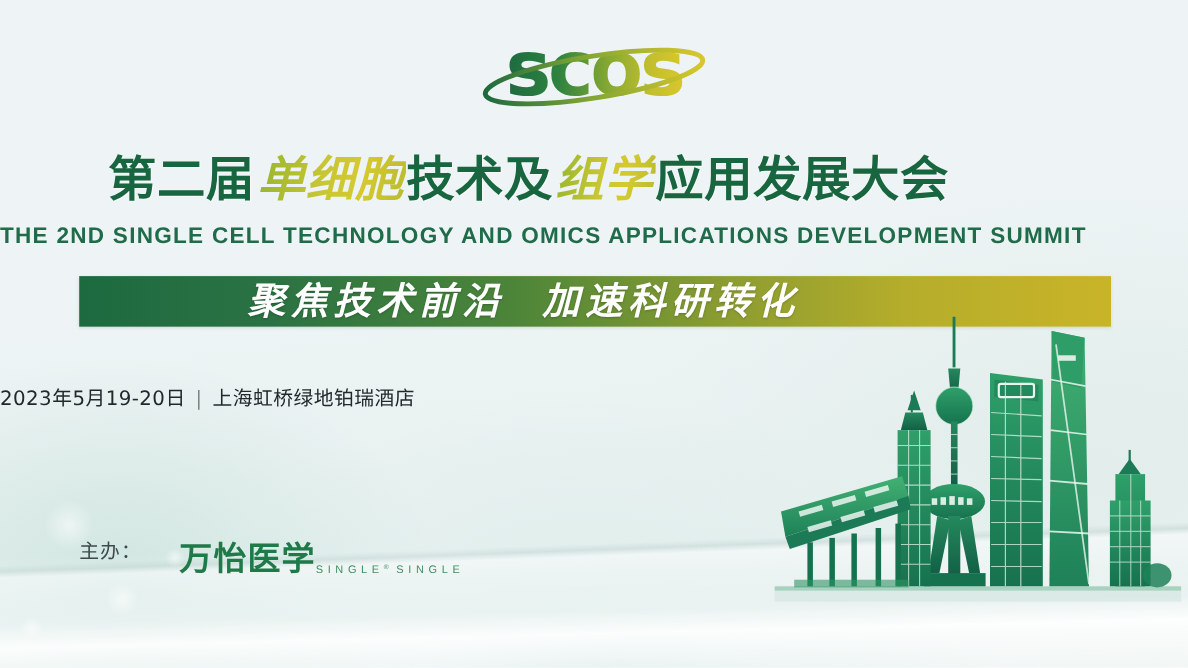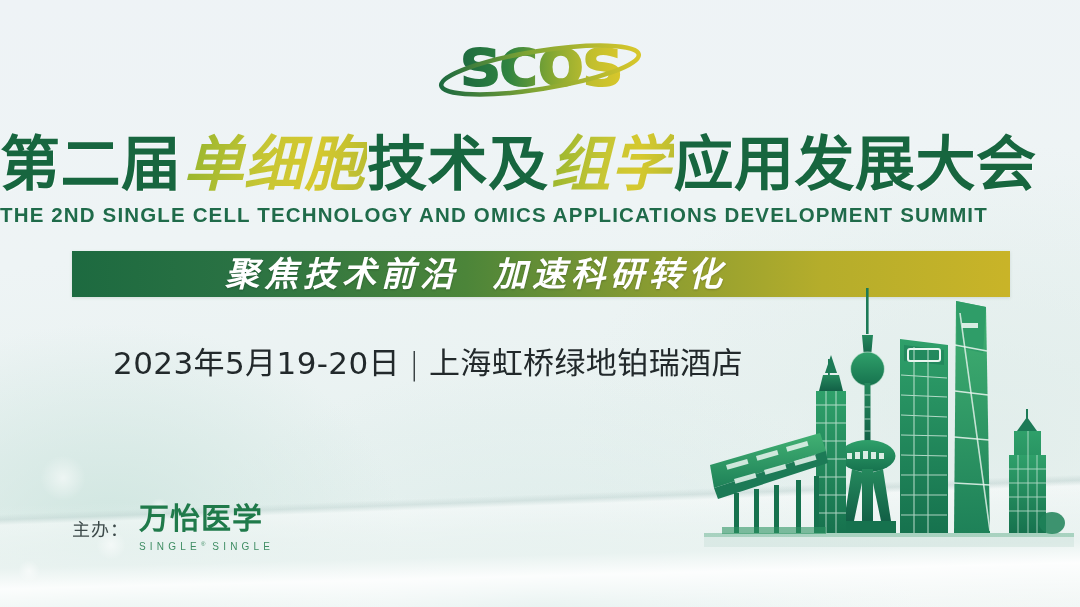--- a/index.html
+++ b/index.html
@@ -32,22 +32,22 @@
   }
   .bokeh{position:absolute;border-radius:50%;pointer-events:none;
     background:radial-gradient(circle,rgba(255,255,255,.55) 0%,rgba(255,255,255,0) 70%);}
 
   
   #logo-wrap{position:absolute;left:0;top:24px;width:1080px;height:78px;display:flex;justify-content:center;align-items:center;}
   #logo-svg{display:block;}
 
   
   .title-line{
-    position:absolute;left:0;top:128px;width:961px;text-align:left;
-    font-size:60px;line-height:72px;font-weight:700;white-space:nowrap;
+    position:absolute;left:0;top:128px;width:961px;text-align:center;
+    font-size:44px;line-height:72px;font-weight:700;white-space:nowrap;
     letter-spacing:.5px;
   }
   .t-green{
     color:#17663f;
     font-family:"DejaVu Sans","Liberation Sans",sans-serif;
     text-shadow:1px 1px 0 rgba(255,255,255,.5);
   }
   .t-calli{
     font-family:"DejaVu Serif","Liberation Serif",serif;
     font-style:italic;font-weight:700;
@@ -72,33 +72,33 @@
   #slogan-text{
     position:absolute;left:0;top:247px;width:952px;text-align:center;
     color:#ffffff;font-size:34px;line-height:54px;white-space:nowrap;
     font-family:"DejaVu Serif","Liberation Serif",serif;font-style:italic;font-weight:700;
     letter-spacing:5px;text-shadow:0 1px 2px rgba(0,0,0,.22);
   }
   #slogan-text .gap{display:inline-block;width:34px;}
 
   
   #datevenue{
-    position:absolute;left:0;top:344px;width:856px;text-align:center;
-    color:#22292b;font-size:31px;line-height:38px;white-space:nowrap;
+    position:absolute;left:0;top:344px;width:856px;
+    color:#22292b;font-size:18px;line-height:38px;white-space:nowrap;
     font-family:"DejaVu Sans","Liberation Sans",sans-serif;letter-spacing:.4px;
   }
   #datevenue .sep{color:#3a4244;padding:0 9px;font-weight:300;}
 
   
-  #organizer{position:absolute;left:72px;top:502px;display:flex;align-items:center;}
+  #organizer{position:absolute;left:72px;top:472px;display:flex;align-items:center;gap:24px;}
   #org-label{
     color:#3d4a4a;font-size:18px;letter-spacing:1px;margin-right:10px;
     font-family:"DejaVu Sans","Liberation Sans",sans-serif;
   }
-  #org-brand{display:flex;flex-direction:column;align-items:flex-start;}
+  #org-brand{display:flex;flex-direction:row;align-items:flex-end;margin-top:20px;}
   #org-cn{
     color:#1f7a4a;font-size:30px;font-weight:700;letter-spacing:1px;line-height:34px;
     font-family:"DejaVu Sans","Liberation Sans",sans-serif;
   }
   #org-en{
     color:#3f8d63;font-size:10px;letter-spacing:4.2px;line-height:14px;margin-top:1px;
     font-family:"Liberation Sans",sans-serif;
   }
   #org-en sup{font-size:6px;vertical-align:super;letter-spacing:0;}
 

